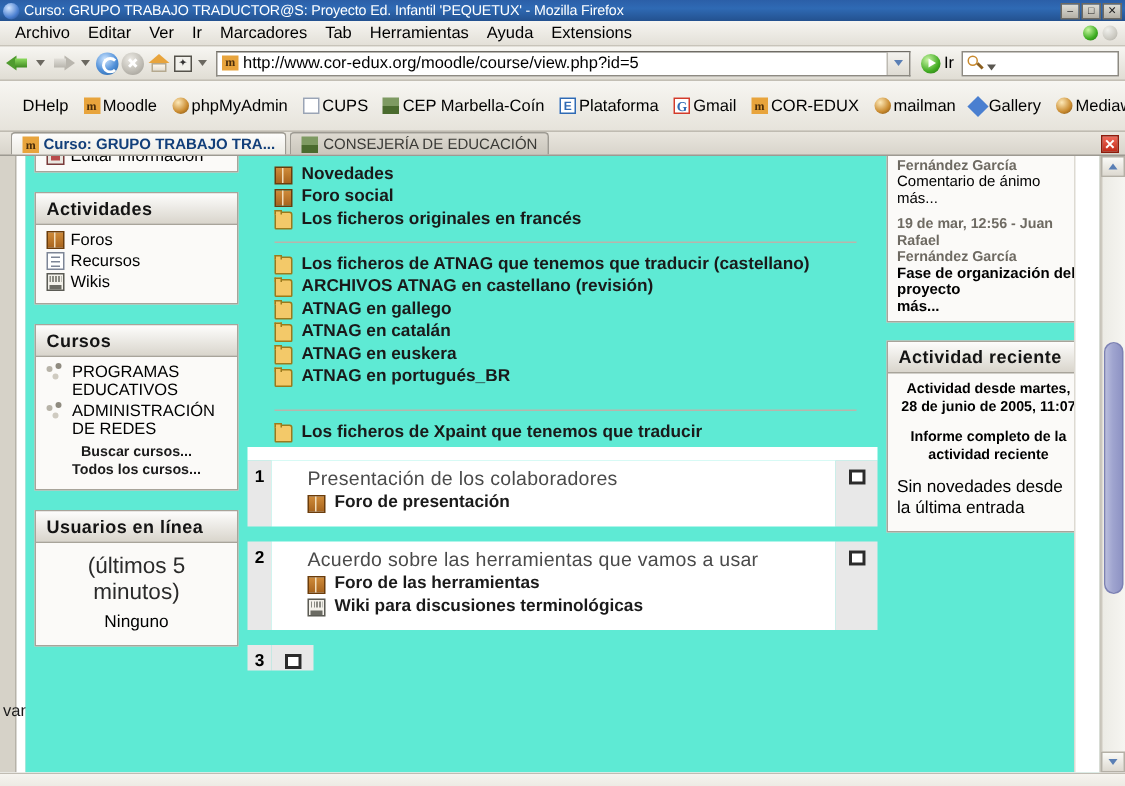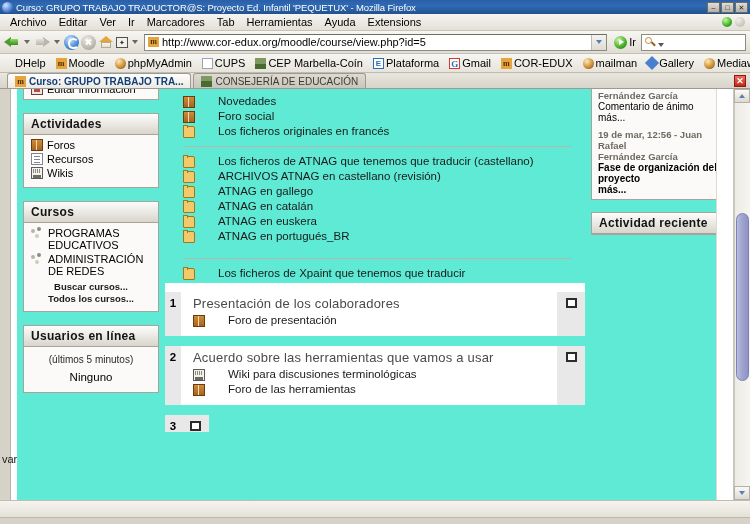--- a/index.html
+++ b/index.html
@@ -110,21 +110,21 @@
   .magnif{width:11px;height:11px;position:relative;}
   .magnif:before{content:"";position:absolute;left:0;top:0;width:7px;height:7px;
     border:1.5px solid #c98a2e;border-radius:50%;box-sizing:border-box;}
   .magnif:after{content:"";position:absolute;left:6px;top:6px;width:5px;height:1.5px;
     background:#8c5f1e;transform:rotate(45deg);}
   .magtri{width:0;height:0;border-left:3px solid transparent;border-right:3px solid transparent;
     border-top:4px solid #5a5751;align-self:flex-end;margin-bottom:3px;}
 
   
   .bmbar{
-    height:19px;background:linear-gradient(to bottom,#f7f6f2,#e6e3db);
+    height:34px;background:linear-gradient(to bottom,#f7f6f2,#e6e3db);
     border-bottom:1px solid #bfbbb1;display:flex;align-items:center;
     padding-left:10px;box-sizing:border-box;gap:0px;overflow:hidden;
   }
   .bm{display:flex;align-items:center;gap:2px;padding:0 5px;white-space:nowrap;font-size:11px;}
   .bmi{width:11px;height:11px;flex:0 0 auto;display:block;}
   .ic-moodle{background:#e8a43c;color:#4a2d0a;font-size:8px;font-weight:bold;line-height:11px;
     text-align:center;font-family:"Liberation Serif",serif;}
   .ic-globe{border-radius:50%;background:radial-gradient(circle at 35% 30%,#fde9b8,#c98a2e 60%,#6d4510);}
   .ic-page{background:#fff;border:1px solid #9aa4b5;box-sizing:border-box;}
   .ic-cep{background:linear-gradient(to bottom,#7e9a62 50%,#4a6b2e 50%);}
@@ -203,32 +203,32 @@
   .ic-folder:before{content:"";position:absolute;left:-1px;top:-2px;width:5px;height:3px;
     background:#f3c969;border:1px solid #9a7a1c;border-bottom:none;box-sizing:border-box;}
   .ic-edit{background:#e9e7e0;border:1px solid #7a3a3a;box-sizing:border-box;}
   .ic-edit:after{content:"";position:absolute;left:2px;top:2px;right:2px;bottom:2px;
     background:#b94b4b;}
   .ic-course{width:13px;height:12px;}
   .ic-course:before{content:"";position:absolute;left:0;top:2px;width:4px;height:4px;border-radius:50%;
     background:#b7b3a8;box-shadow:6px -2px 0 #8f8b80,4px 5px 0 #cfcbc1;}
 
   .sublinks{text-align:center;font-size:9.5px;font-weight:bold;line-height:12px;margin-top:4px;color:#1b1b1b;}
-  .small-note{font-size:10px;text-align:center;margin:3px 0;color:#2a2a2a;}
+  .small-note{font-size:15px;text-align:center;margin:3px 0;color:#2a2a2a;}
   .ningu{font-size:11.5px;text-align:center;margin:6px 0 3px;}
 
   
   .topsec{padding:5px 0 2px 18px;}
-  .mrow{display:flex;align-items:center;gap:23px;line-height:15px;font-size:11.5px;font-weight:normal;color:#1a1a1a;}
+  .mrow{display:flex;align-items:center;gap:6px;line-height:15px;font-size:11.5px;font-weight:bold;color:#1a1a1a;}
   .hr{border:none;border-top:1px solid #b9b5ab;margin:7px 14px 7px 0;}
 
   .section{display:flex;align-items:stretch;margin-bottom:10px;}
   .sec-num{width:16px;flex:0 0 auto;background:#e8e8e8;font-weight:bold;font-size:11.5px;
     text-align:center;padding-top:5px;box-sizing:border-box;}
-  .sec-body{flex:1 1 auto;background:#fff;padding:4px 6px 8px 12px;min-width:0;}
+  .sec-body{flex:1 1 auto;background:#fff;padding:4px 6px 8px 24px;min-width:0;}
   .sec-title{font-size:13px;color:#4a4a4a;margin-bottom:2px;letter-spacing:.2px;}
   .sec-side{width:28px;flex:0 0 auto;background:#e8e8e8;display:flex;justify-content:center;padding-top:6px;
     box-sizing:border-box;}
   .sq{width:11px;height:10px;border:2px solid #2b2b2b;background:#fff;box-sizing:border-box;}
 
   .gapstrip{height:9px;background:#fff;}
 
   
   .rc-news{border:1px solid #a8a49a;background:#fbfaf8;padding:4px 6px;margin-bottom:12px;font-size:10px;}
   .rc-news .dim{color:#6e6a62;font-size:9.5px;font-weight:bold;}
@@ -505,26 +505,26 @@
             <div class="sec-side">
               <div class="sq"></div>
             </div>
           </div>
 
           <div class="section">
             <div class="sec-num">2</div>
             <div class="sec-body">
               <div class="sec-title">Acuerdo sobre las herramientas que vamos a usar</div>
               <div class="mrow">
+                <span class="ic ic-forum"></span>
+                <span>Foro de las herramientas</span>
+              </div>
+              <div class="mrow">
                 <span class="ic ic-wiki"></span>
                 <span>Wiki para discusiones terminológicas</span>
-              </div>
-              <div class="mrow">
-                <span class="ic ic-forum"></span>
-                <span>Foro de las herramientas</span>
               </div>
             </div>
             <div class="sec-side">
               <div class="sq"></div>
             </div>
           </div>
 
           <div class="section">
             <div class="sec-num">3</div>
             <div class="sec-side">
@@ -541,20 +541,25 @@
             <div>Comentario de ánimo más...</div>
             <div style="height:6px;"></div>
             <div class="dim">19 de mar, 12:56 - Juan Rafael</div>
             <div class="dim">Fernández García</div>
             <div class="bold">Fase de organización del proyecto</div>
             <div class="bold">más...</div>
           </div>
 
           <div class="block">
             <div class="block-head">Actividad reciente</div>
+            <div class="rc-body">
+              <div class="rc-when">Actividad desde martes, 28 de junio de 2005, 11:07</div>
+              <div class="rc-report">Informe completo de la actividad reciente</div>
+              <div class="rc-none">Sin novedades desde la última entrada</div>
+            </div>
           </div>
 
         </div>
 
       </div>
 
       <div class="right-white"></div>
     </div>
 
     <div class="page-scroll-col">

